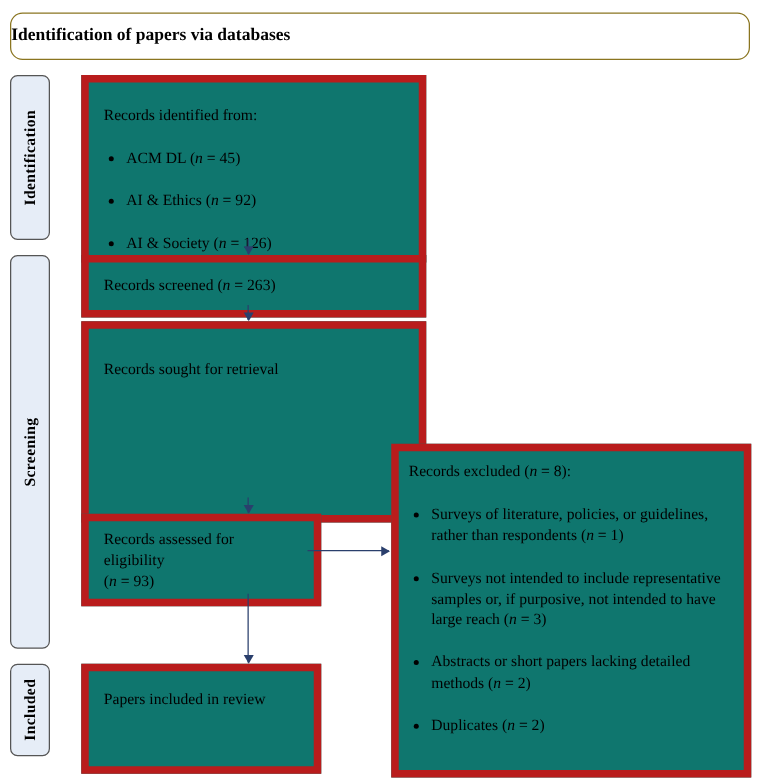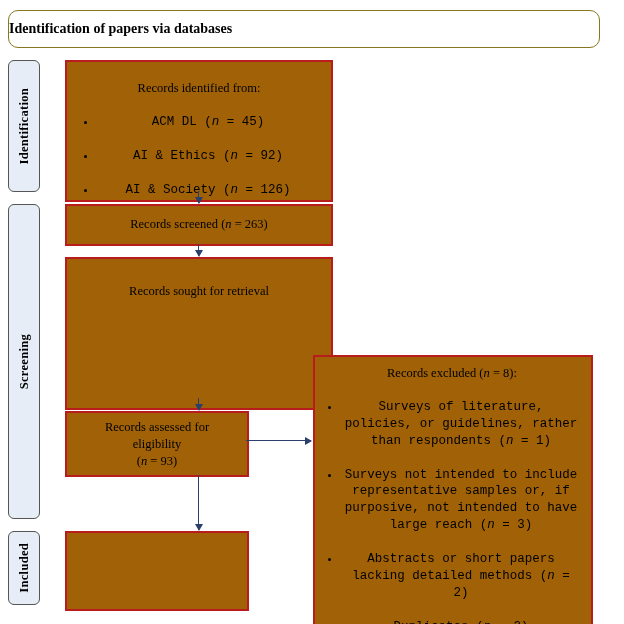--- a/index.html
+++ b/index.html
@@ -40,32 +40,30 @@
   }
   .stage-label span {
     writing-mode: vertical-rl;
     transform: rotate(180deg);
     font-weight: bold;
     font-size: 12.5px;
     letter-spacing: 0.3px;
   }
   .content-box {
     position: absolute;
-    border: 2px solid #b91c1c;
-    background: #a16207;
+    border: 6px solid #b91c1c;
+    background: #0f766e;
     padding: 10px 12px;
-    text-align: center;
   }
   .content-box ul {
     margin: 2px 0 0 0;
     padding-left: 18px;
   }
   .content-box li {
     margin: 17px 0;
-    font-family: Liberation Mono, monospace;
   }
   .arrow-v {
     position: absolute;
     width: 1px;
     background: #2a3f6c;
   }
   .arrow-v::after {
     content: "";
     position: absolute;
     left: -3.5px;
@@ -144,13 +142,14 @@
     <li><span>Surveys of literature, policies, or guidelines, rather than respondents (</span><span class="italic-n">n</span><span> = 1)</span></li>
     <li><span>Surveys not intended to include representative samples or, if purposive, not intended to have large reach (</span><span class="italic-n">n</span><span> = 3)</span></li>
     <li><span>Abstracts or short papers lacking detailed methods (</span><span class="italic-n">n</span><span> = 2)</span></li>
     <li><span>Duplicates (</span><span class="italic-n">n</span><span> = 2)</span></li>
   </ul>
 </div>
 
 <div class="arrow-v" style="left:198px; top:475px; height:55px;"></div>
 
 <div class="content-box" style="left:65px; top:531px; width:156px; height:52px; padding-top:14px;">
+  <div>Papers included in review</div>
 </div>
 
 </body></html>

